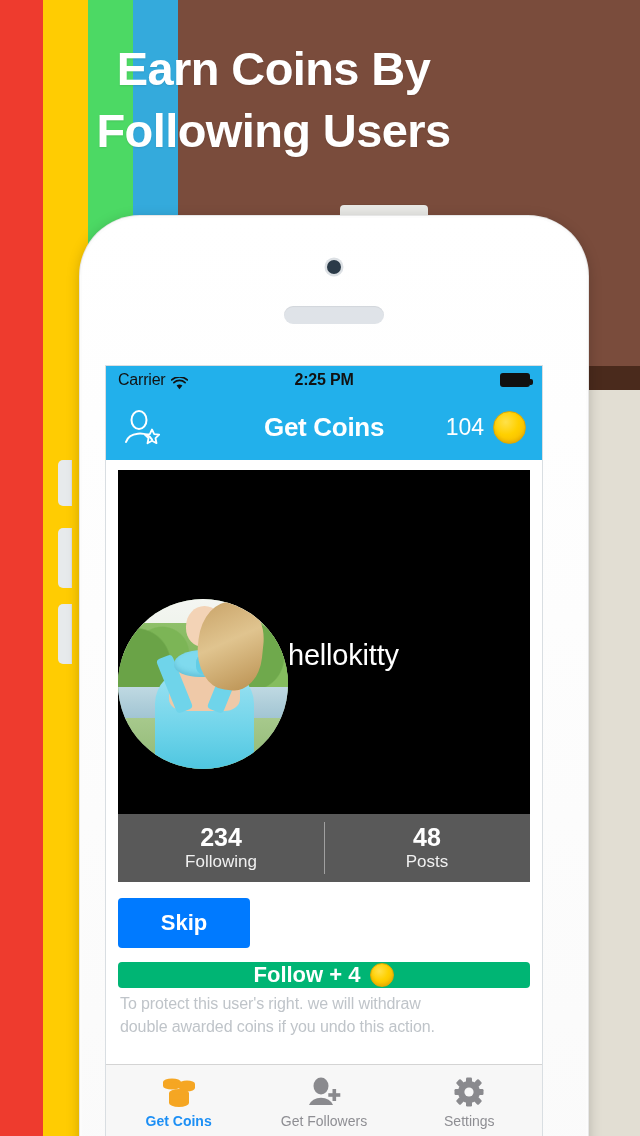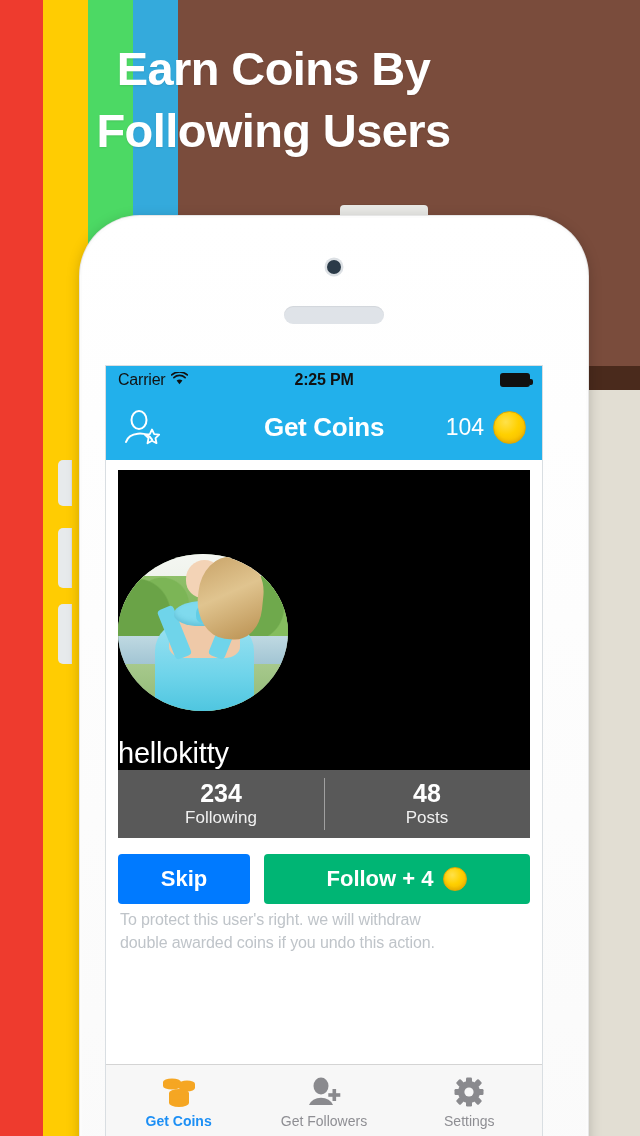--- a/index.html
+++ b/index.html
@@ -84,21 +84,21 @@
     z-index:6;
     box-shadow:0 0 0 1px #D9DEE2;
   }
 
   
   .statusbar {
     height:28px; background:#22B0EB;
     display:flex; align-items:center;
     padding:0 12px; position:relative;
   }
-  .sb-left { display:flex; align-items:flex-start; gap:5px; }
+  .sb-left { display:flex; align-items:flex-end; gap:5px; }
   .sb-carrier { font-size:16px; color:#111; letter-spacing:-0.2px; }
   .sb-wifi { width:17px; height:13px; position:relative; display:block; }
   .sb-time {
     position:absolute; left:0; right:0; text-align:center;
     font-size:16px; font-weight:bold; color:#111; letter-spacing:-0.2px;
   }
   .sb-right { margin-left:auto; display:flex; align-items:center; }
   .battery {
     width:30px; height:14px; border:2px solid #111; border-radius:3px;
     position:relative; background:#111;
@@ -127,22 +127,22 @@
     border:1.5px solid #E0A800;
     box-shadow:inset 0 -2px 3px rgba(200,140,0,.35);
   }
   .coin.sm {
     width:24px; height:24px; border-width:1.2px;
   }
 
   
   .card { padding:10px 12px 0 12px; background:#FFFFFF; }
   .photo-area {
-    background:#000000; height:300px; position:relative;
-    display:flex; flex-direction:column; 
+    background:#000000; height:344px; position:relative;
+    display:flex; flex-direction:row; align-items:center;
   }
   .avatar {
     width:170px; height:170px; border-radius:50%;
     margin-top:84px; overflow:hidden; position:relative;
     background:#A9C2A0;
   }
   .av-sky { position:absolute; left:0; top:0; width:100%; height:34%;
             background:linear-gradient(180deg,#F4F6F2 0%,#EAF0E6 100%); }
   .av-trees { position:absolute; left:0; top:14%; width:100%; height:40%;
               background:
@@ -184,21 +184,21 @@
   .stat { flex:1; display:flex; flex-direction:column; align-items:center;
           justify-content:center; position:relative; }
   .stat + .stat:before {
     content:''; position:absolute; left:0; top:8px; bottom:8px;
     width:1px; background:#A0A0A0;
   }
   .stat-num { color:#FFFFFF; font-size:25px; font-weight:bold; line-height:1.05; }
   .stat-label { color:#F0F0F0; font-size:17px; line-height:1.25; }
 
   
-  .actions { display:flex; gap:14px; padding:16px 12px 0 12px; }
+  .actions { display:flex; gap:14px; padding:16px 12px 0 12px;flex-direction:column; }
   .btn {
     height:50px; border-radius:4px; border:none; cursor:pointer;
     display:flex; align-items:center; justify-content:center; gap:10px;
     color:#FFFFFF; font-size:22px; font-weight:bold;
     font-family:"Liberation Sans", sans-serif;
   }
   .btn-skip { width:132px; background:#007AFF; }
   .btn-follow { flex:1; background:#00B574; }
 
   

